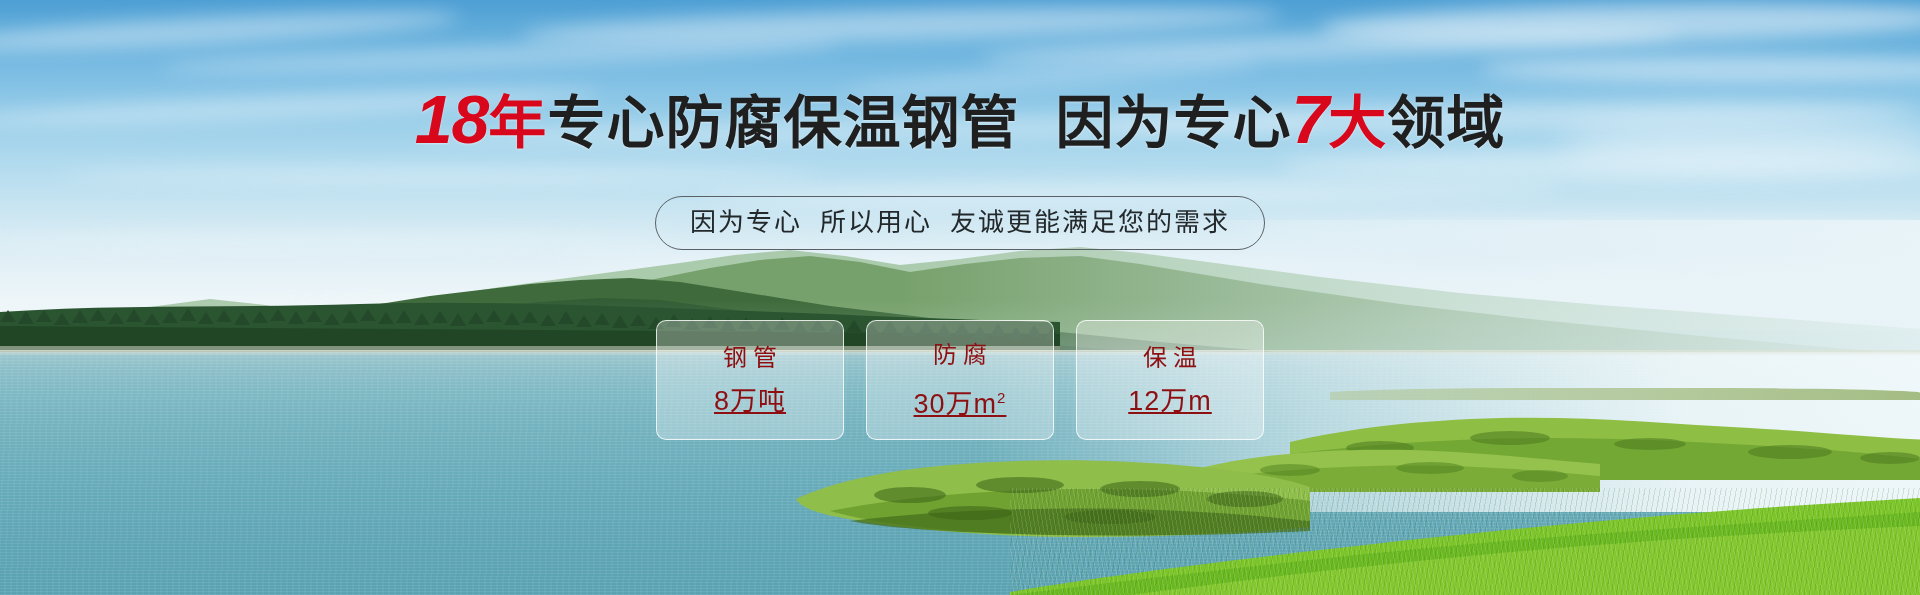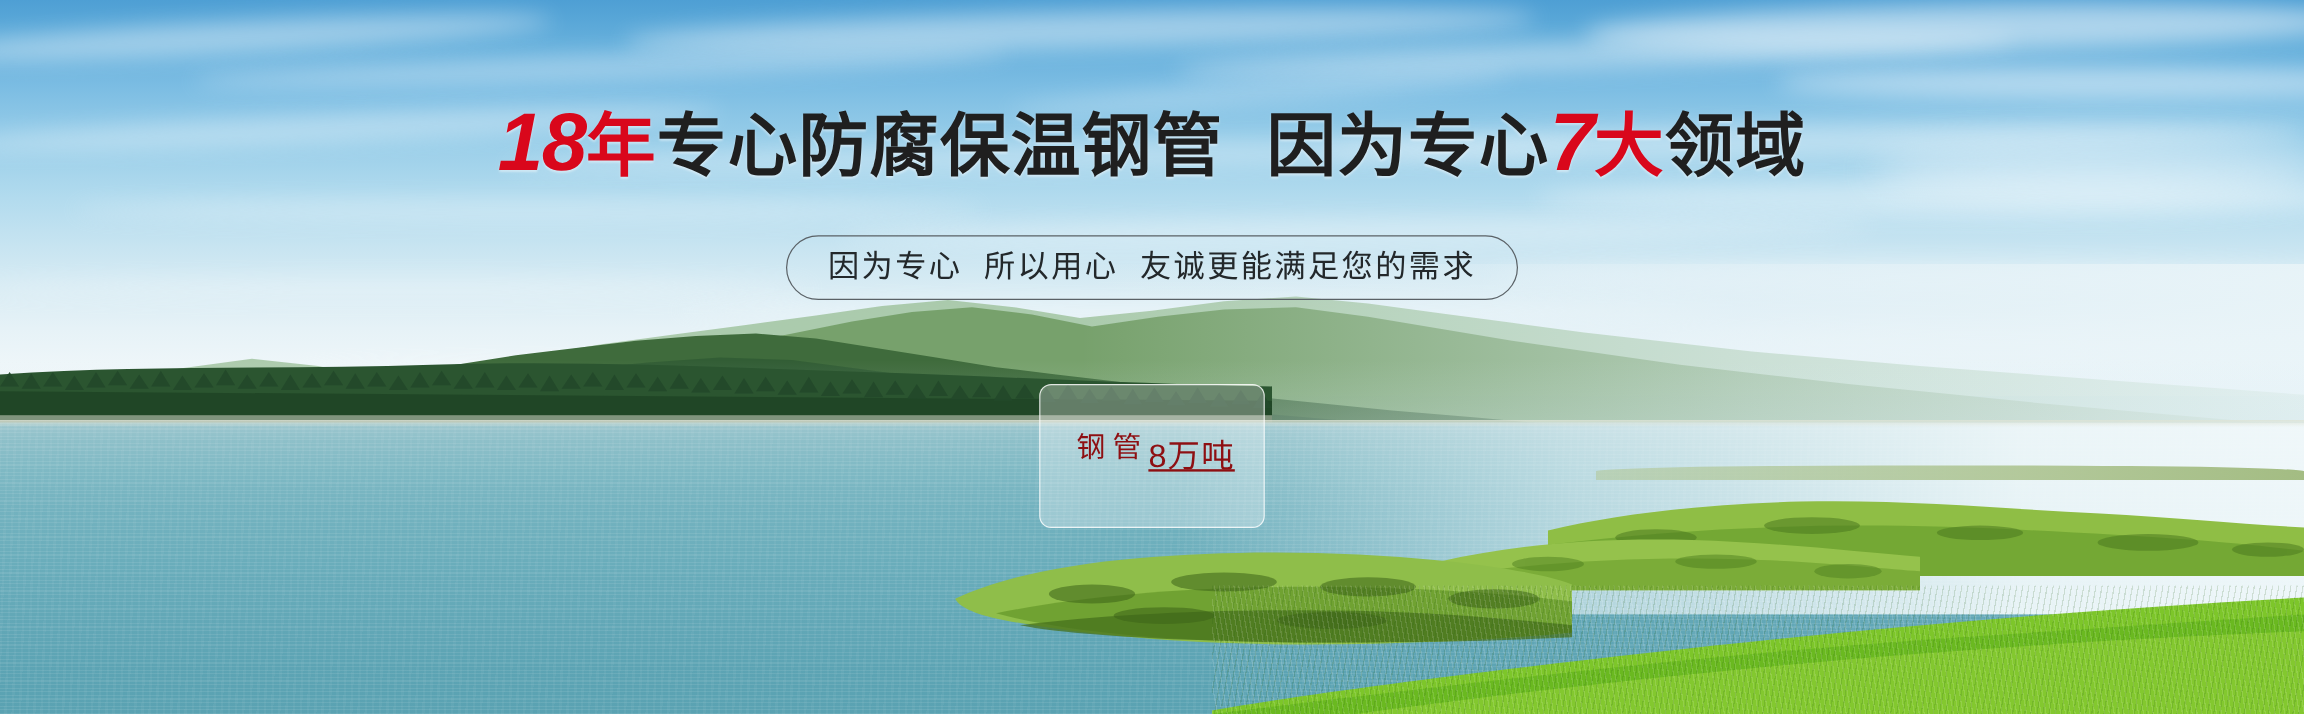--- a/index.html
+++ b/index.html
@@ -174,21 +174,21 @@
   
   .cards{
     position:absolute;left:0;top:320px;width:1920px;
     display:flex;justify-content:center;gap:22px;
   }
   .card{
     width:186px;height:118px;
     border:1px solid rgba(255,255,255,.80);
     border-radius:10px;
     background:rgba(255,255,255,.30);
-    display:flex;flex-direction:row;
+    display:flex;flex-direction:column;
     align-items:center;justify-content:center;
     color:#8e0f12;
     text-align:center;
   }
   .card-label{
     font-size:24px;line-height:30px;
     letter-spacing:6px;
     text-indent:6px;
     margin-bottom:12px;
   }
@@ -369,17 +369,25 @@
     </div>
   </div>
 
   <div class="cards">
 
     <div class="card">
       <div class="card-label">钢管</div>
       <div class="card-value"><span>8万吨</span></div>
     </div>
 
-
+    <div class="card">
+      <div class="card-label">防腐</div>
+      <div class="card-value"><span>30万m</span><sup>2</sup></div>
+    </div>
+
+    <div class="card">
+      <div class="card-label">保温</div>
+      <div class="card-value"><span>12万m</span></div>
+    </div>
 
   </div>
 
 </div>
 
 </body></html>

